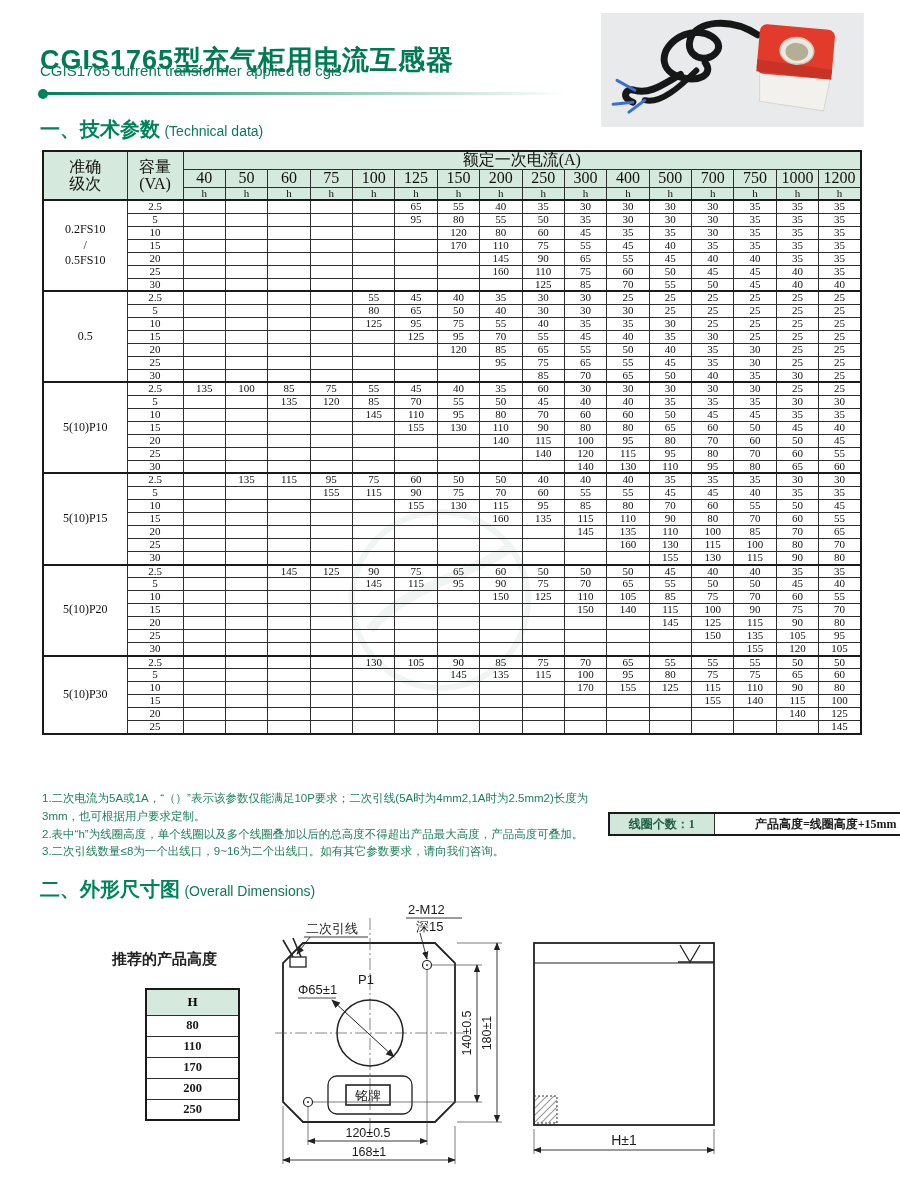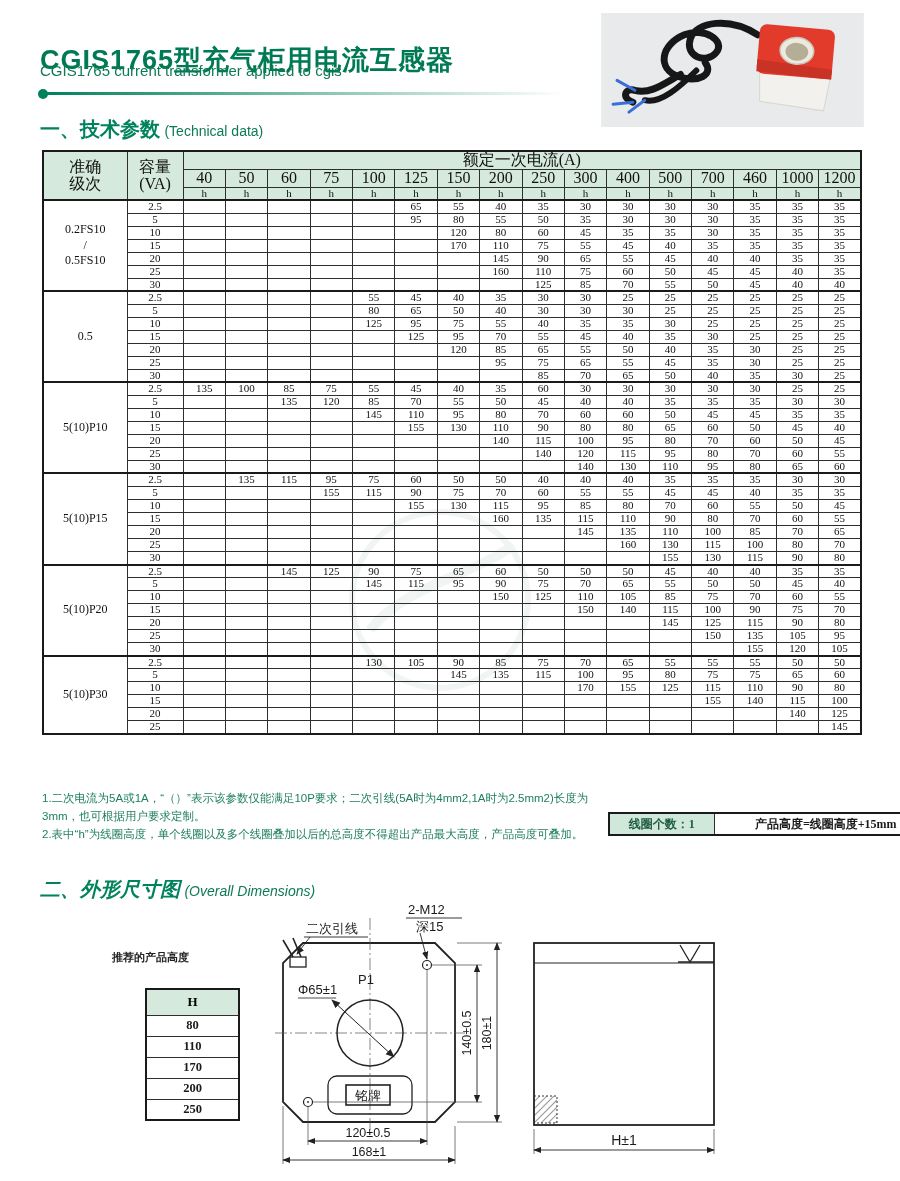--- a/index.html
+++ b/index.html
@@ -14,21 +14,21 @@
               background:linear-gradient(to right,#00835c,rgba(0,131,92,0)); }
   .divider-dot { position:absolute; left:38px; top:88.5px; width:10px; height:10px;
                  border-radius:50%; background:#00835c; }
 
   .photo-box { position:absolute; left:600px; top:13px; width:265px; height:114px; }
 
   .section-head { position:absolute; left:40px; }
   .section-head .cn { font-size:20px; font-weight:bold; color:#00835c; }
   .section-head .en { font-size:14px; color:#0e7a55; }
   #sec1 { top:116px; }
-  #sec2 { top:876px;font-style:italic; }
+  #sec2 { top:876px; }
 
   
   .spec-wrap { position:absolute; left:42px; top:150px; width:820px; }
   table.spec { border-collapse:collapse; table-layout:fixed; width:100%;
                font-family:"Liberation Serif", serif; border:2px solid #1a1a1a; }
   table.spec th, table.spec td { border:1px solid #2e2e2e; text-align:center;
                padding:0; font-size:11px; height:13px; line-height:1.05; font-weight:normal;
                overflow:hidden; white-space:nowrap; color:#111; }
   table.spec thead th { background:#d5e9dc; font-size:16px; }
   table.spec thead tr.units th { height:12px; font-size:11px; }
@@ -47,21 +47,21 @@
   
   .coil-wrap { position:absolute; left:608px; top:812px; width:331px; }
   table.coil { border-collapse:collapse; width:100%; border:2px solid #1a1a1a;
                font-family:"Liberation Serif", serif; }
   table.coil td { border:1.5px solid #2e2e2e; font-size:12px; font-weight:bold;
                height:22px; text-align:center; padding:0 2px; }
   table.coil td.l { background:#cfe8d9; width:105px; color:#1f5c42; }
   table.coil td.r { color:#1b1b1b; }
 
   
-  .rec-label { position:absolute; left:112px; top:950px; font-size:11px; font-weight:bold; color:#222; }
+  .rec-label { position:absolute; left:112px; top:950px; font-size:15px; font-weight:bold; color:#222; }
   .htab-wrap { position:absolute; left:145px; top:988px; width:95px; }
   table.htab { border-collapse:collapse; width:100%; border:2px solid #1a1a1a;
                font-family:"Liberation Serif", serif; }
   table.htab th { background:#d5e9dc; font-size:13px; height:26px; border:1.5px solid #2e2e2e; }
   table.htab td { font-size:12.5px; font-weight:bold; height:21px; text-align:center;
                border:1.5px solid #2e2e2e; color:#1b1b1b; }
 
   svg text { font-family:"Liberation Sans", sans-serif; fill:#1b1b1b; }
   .drawing { position:absolute; }
   #front-view { left:270px; top:900px; }
@@ -145,21 +145,21 @@
           <th>75</th>
           <th>100</th>
           <th>125</th>
           <th>150</th>
           <th>200</th>
           <th>250</th>
           <th>300</th>
           <th>400</th>
           <th>500</th>
           <th>700</th>
-          <th>460</th>
+          <th>750</th>
           <th>1000</th>
           <th>1200</th>
         </tr>
       <tr id="spec-units" class="units">
           <th>h</th>
           <th>h</th>
           <th>h</th>
           <th>h</th>
           <th>h</th>
           <th>h</th>
@@ -963,20 +963,21 @@
           <td></td>
           <td>145</td>
         </tr>
       </tbody>
   </table>
 </div>
 
 <div class="notes">
   <div class="nl">1.二次电流为5A或1A，“（）”表示该参数仅能满足10P要求；二次引线(5A时为4mm2,1A时为2.5mm2)长度为3mm，也可根据用户要求定制。</div>
   <div class="nl">2.表中“h”为线圈高度，单个线圈以及多个线圈叠加以后的总高度不得超出产品最大高度，产品高度可叠加。</div>
+  <div class="nl">3.二次引线数量≤8为一个出线口，9~16为二个出线口。如有其它参数要求，请向我们咨询。</div>
 </div>
 
 <div class="coil-wrap">
   <table class="coil">
     <tbody id="coil-body">
         <tr>
           <td class="l">线圈个数：1</td>
           <td class="r">产品高度=线圈高度+15mm</td>
         </tr>
       </tbody>

